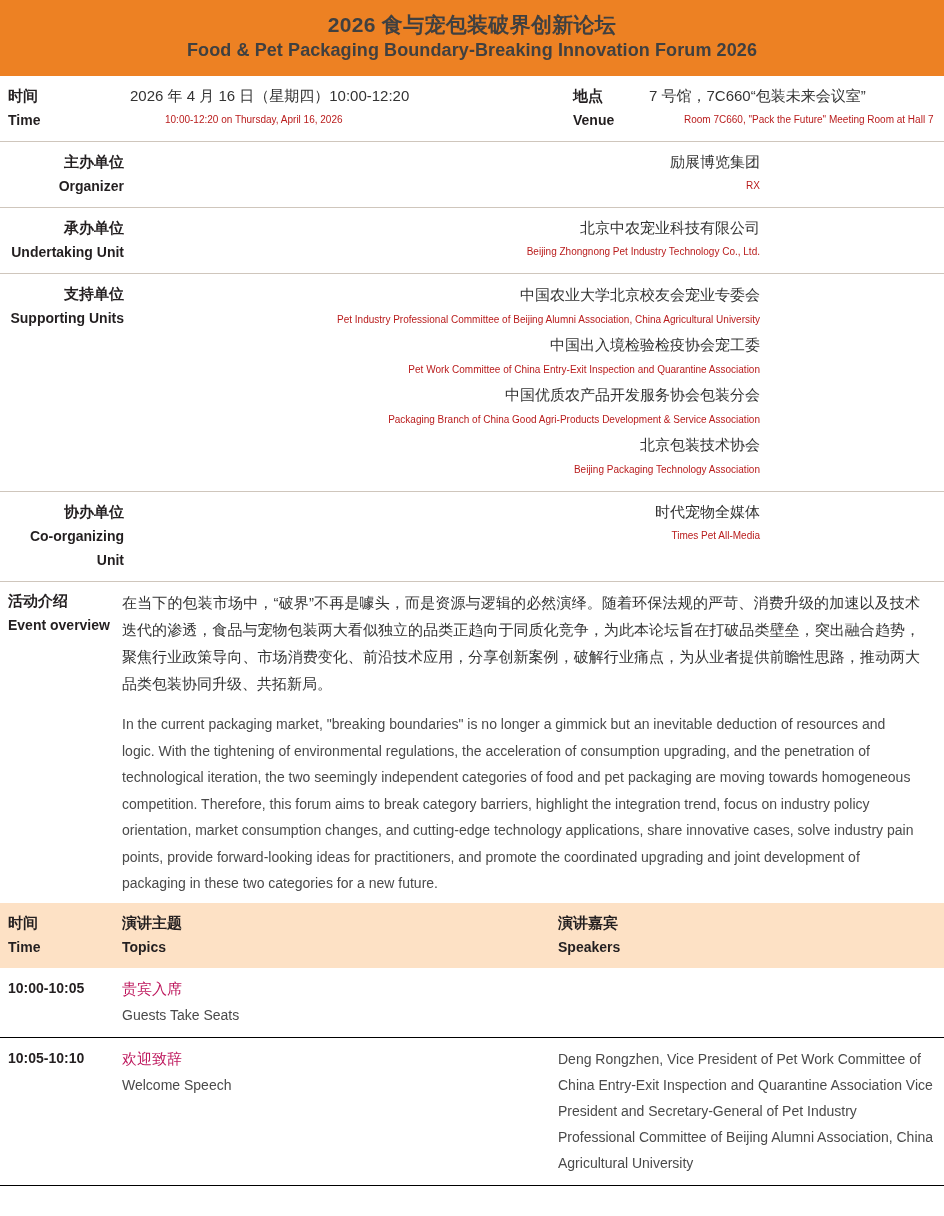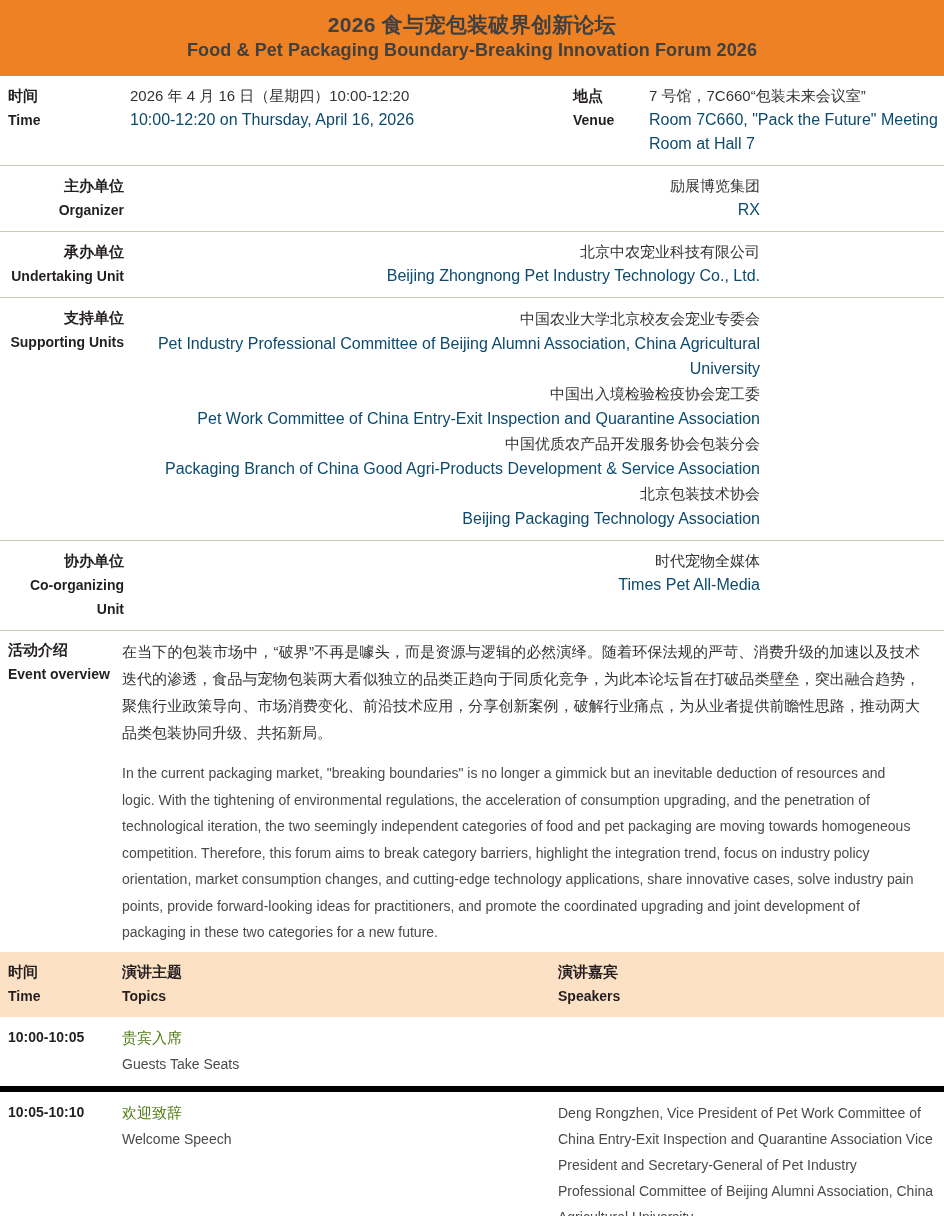--- a/index.html
+++ b/index.html
@@ -83,23 +83,24 @@
   .val {
     flex: 1 1 auto;
     min-width: 0;
   }
   .val-cn {
     font-size: 15px;
     color: #333333;
     line-height: 24px;
   }
   .val-en {
-    font-size: 16px;
-    color: #0c4a6e;
-    line-height: 24px;
+    font-size: 10px;
+    color: #b91c1c;
+    line-height: 24px;
+    margin-left: 35px;
   }
 
   
   .info-row.full .half.left { width: 760px; text-align: right; }
 
   .val-list > div { line-height: 25px; }
 
   
   .overview-row {
     display: flex;
@@ -150,35 +151,35 @@
   }
   .sched-head .hd-en {
     font-size: 14px;
     font-weight: bold;
     color: #231f20;
     line-height: 24px;
   }
 
   .sched-row {
     display: flex;
-    border-bottom: 6px solid #000000;
+    border-bottom: 1px solid #000000;
     padding: 8px 0 9px 0;
     align-items: flex-start;
   }
   .sched-row .col { padding-right: 10px; }
   .time-txt {
     font-size: 14px;
     font-weight: bold;
     color: #231f20;
     line-height: 24px;
     white-space: nowrap;
   }
   .cell-cn {
     font-size: 15px;
-    color: #4d7c0f;
+    color: #be185d;
     line-height: 26px;
   }
   .cell-en {
     font-size: 14px;
     color: #4a4a4a;
     line-height: 26px;
   }
 </style>
 </head>
 <body>

